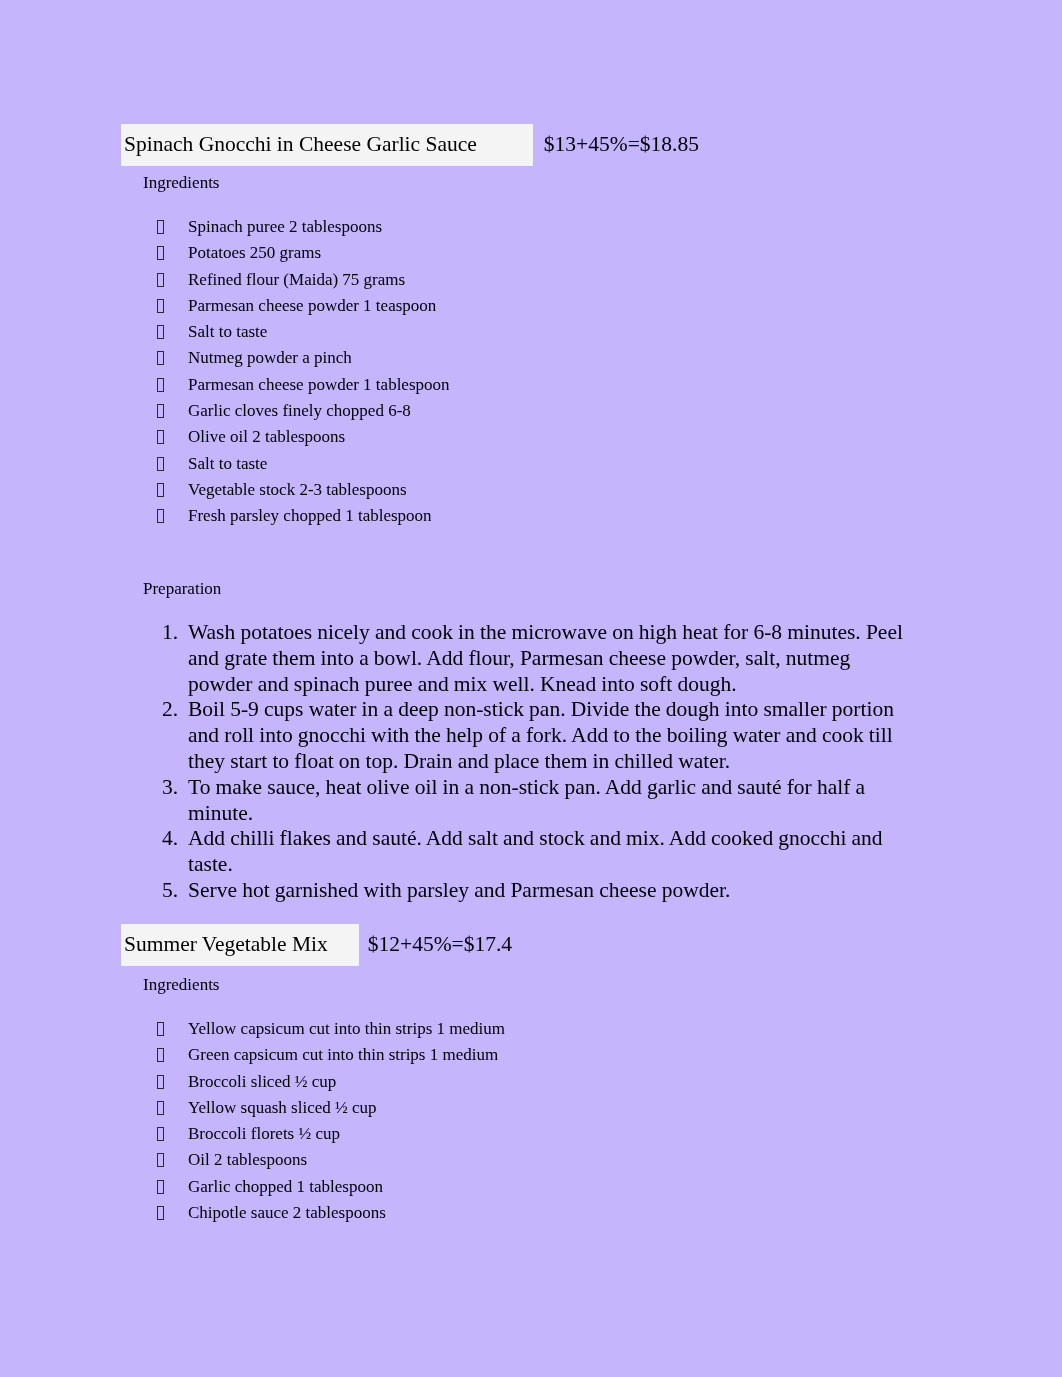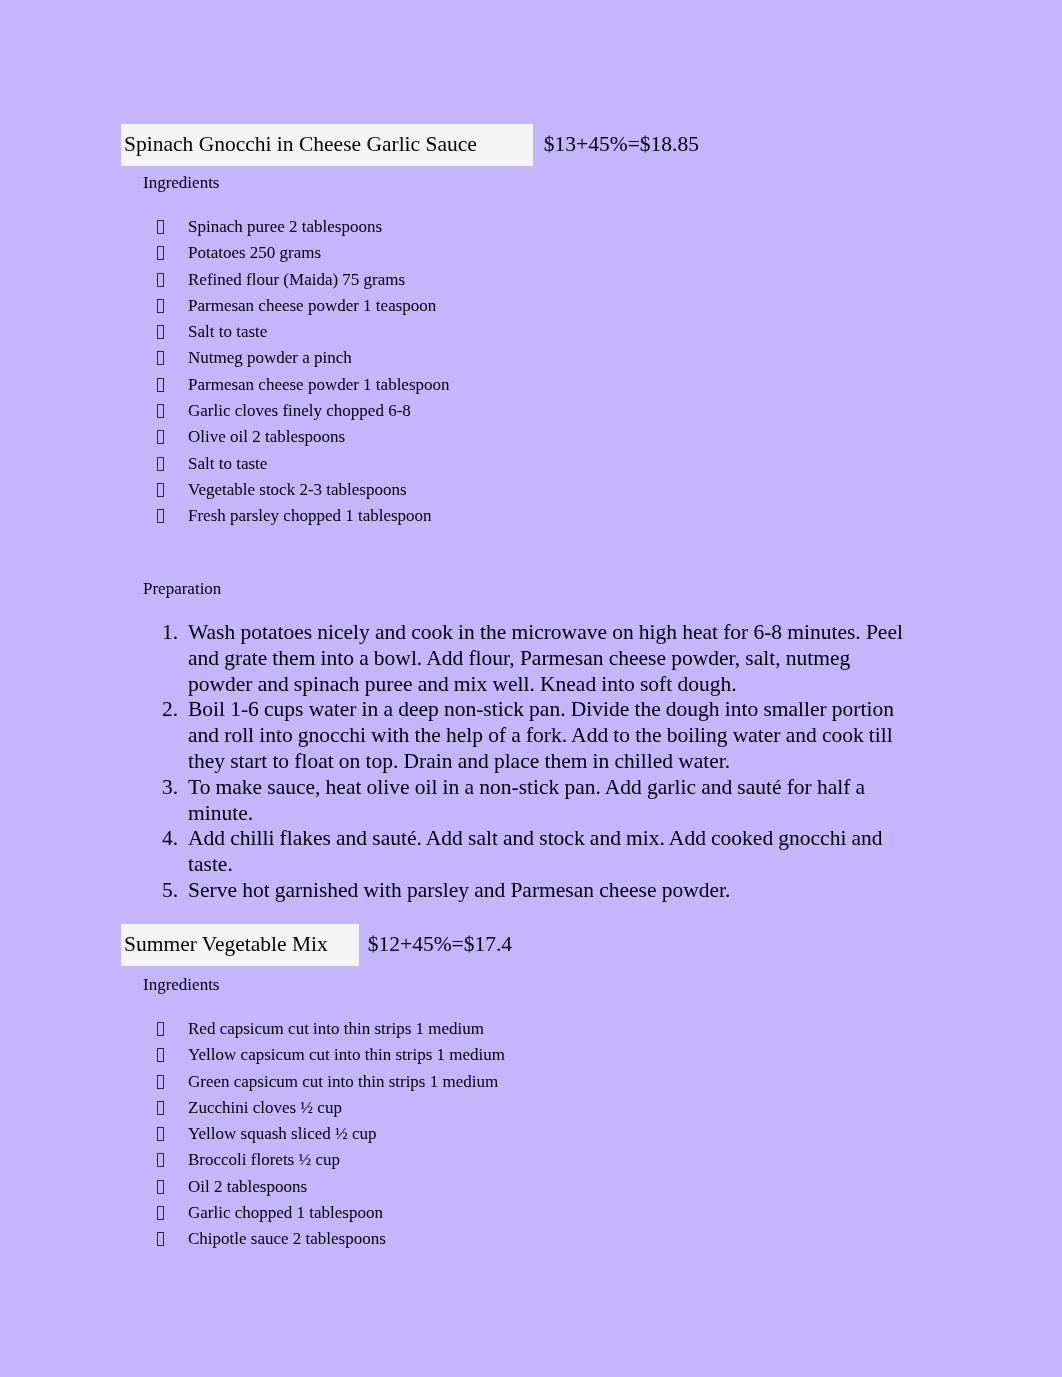--- a/index.html
+++ b/index.html
@@ -185,21 +185,21 @@
 
   <div class="section-heading" style="top:576px;">Preparation</div>
 
   <ol class="prep-list" style="top:620px;">
     <li class="prep-item">
       <span class="prep-num">1.</span>
       <span class="prep-text">Wash potatoes nicely and cook in the microwave on high heat for 6-8 minutes. Peel and grate them into a bowl. Add flour, Parmesan cheese powder, salt, nutmeg powder and spinach puree and mix well. Knead into soft dough.</span>
     </li>
     <li class="prep-item">
       <span class="prep-num">2.</span>
-      <span class="prep-text">Boil 1-6 cups water in a deep non-stick pan. Divide the dough into smaller portion and roll into gnocchi with the help of a fork. Add to the boiling water and cook till they start to float on top. Drain and place them in chilled water.</span>
+      <span class="prep-text">Boil 5-9 cups water in a deep non-stick pan. Divide the dough into smaller portion and roll into gnocchi with the help of a fork. Add to the boiling water and cook till they start to float on top. Drain and place them in chilled water.</span>
     </li>
     <li class="prep-item">
       <span class="prep-num">3.</span>
       <span class="prep-text">To make sauce, heat olive oil in a non-stick pan. Add garlic and sauté for half a minute.</span>
     </li>
     <li class="prep-item">
       <span class="prep-num">4.</span>
       <span class="prep-text">Add chilli flakes and sauté. Add salt and stock and mix. Add cooked gnocchi and taste.</span>
     </li>
     <li class="prep-item">
@@ -210,33 +210,29 @@
 
   <div class="recipe-title-line" style="top:924px;">
     <span class="title-shade"><span class="title-text">Summer Vegetable Mix</span><span class="title-pad" style="width:31px;">&nbsp;</span></span><span class="price-text" style="margin-left:9px;">$12+45%=$17.4</span>
   </div>
 
   <div class="section-heading" style="top:972px;">Ingredients</div>
 
   <ul class="ingredient-list" style="top:1016px;">
     <li class="ingredient-item">
       <span class="bullet-box"></span>
-      <span class="ingredient-text">Red capsicum cut into thin strips 1 medium</span>
-    </li>
-    <li class="ingredient-item">
-      <span class="bullet-box"></span>
       <span class="ingredient-text">Yellow capsicum cut into thin strips 1 medium</span>
     </li>
     <li class="ingredient-item">
       <span class="bullet-box"></span>
       <span class="ingredient-text">Green capsicum cut into thin strips 1 medium</span>
     </li>
     <li class="ingredient-item">
       <span class="bullet-box"></span>
-      <span class="ingredient-text">Zucchini cloves ½ cup</span>
+      <span class="ingredient-text">Broccoli sliced ½ cup</span>
     </li>
     <li class="ingredient-item">
       <span class="bullet-box"></span>
       <span class="ingredient-text">Yellow squash sliced ½ cup</span>
     </li>
     <li class="ingredient-item">
       <span class="bullet-box"></span>
       <span class="ingredient-text">Broccoli florets ½ cup</span>
     </li>
     <li class="ingredient-item">

